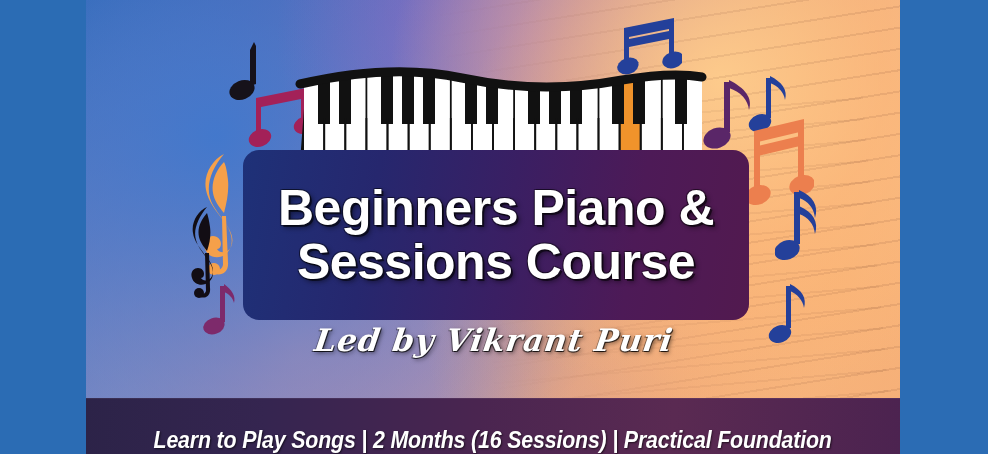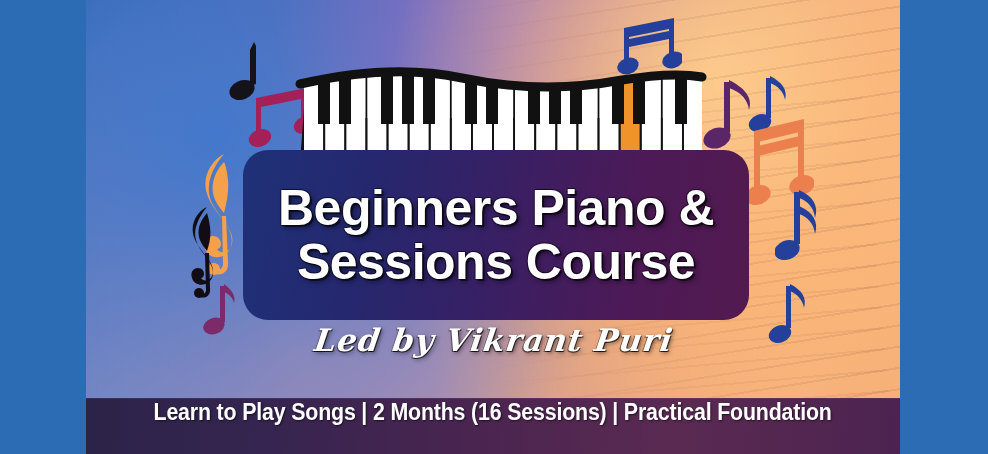--- a/index.html
+++ b/index.html
@@ -50,21 +50,21 @@
   
   .deco { position:absolute; z-index:10; pointer-events:none; }
 
   
   .keyboard { position:absolute; left:292px; top:62px; width:418px; height:112px; z-index:20; }
   .keyboard svg { display:block; width:100%; height:100%; }
 
   
   .title-card {
     position:absolute; left:243px; top:150px; width:506px; height:170px;
-    border-radius:25px;
+    border-radius:16px;
     background:linear-gradient(100deg,#1e3178 0%, #26276e 26%, #3a1f63 52%, #4d1a57 76%, #521a4f 100%);
     z-index:25;
     display:flex; flex-direction:column; align-items:center; justify-content:center;
   }
   .title-line {
     color:#ffffff;
     font-size:50px;
     font-weight:700;
     line-height:1.08;
     letter-spacing:-0.5px;
@@ -93,22 +93,23 @@
      -1px  1px 0 rgba(0,0,0,.45),
       2px 2px 4px rgba(0,0,0,.5);
     transform:skewX(-8deg);
   }
 
   
   .banner {
     position:absolute; left:86px; right:88px; bottom:0; height:56px;
     background:linear-gradient(95deg,#2c2348 0%, #352550 22%, #4a2550 48%, #5a2a52 72%, #4c2350 100%);
     z-index:35;
-    display:flex; align-items:flex-start; justify-content:center;
+    display:flex; align-items:flex-end; justify-content:center;
     border-top:1px solid rgba(255,255,255,.06);
+    font-style:italic;
   }
   .banner-text {
     color:#ffffff;
     font-size:23px;
     font-weight:700;
     letter-spacing:-0.2px;
     white-space:nowrap;
     transform:scaleX(.93);
     text-shadow:1px 1px 2px rgba(0,0,0,.6);
   }

